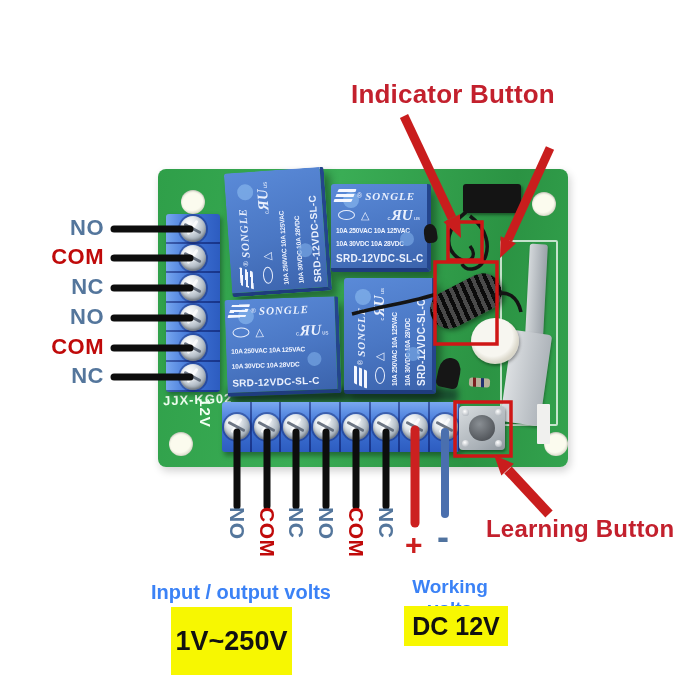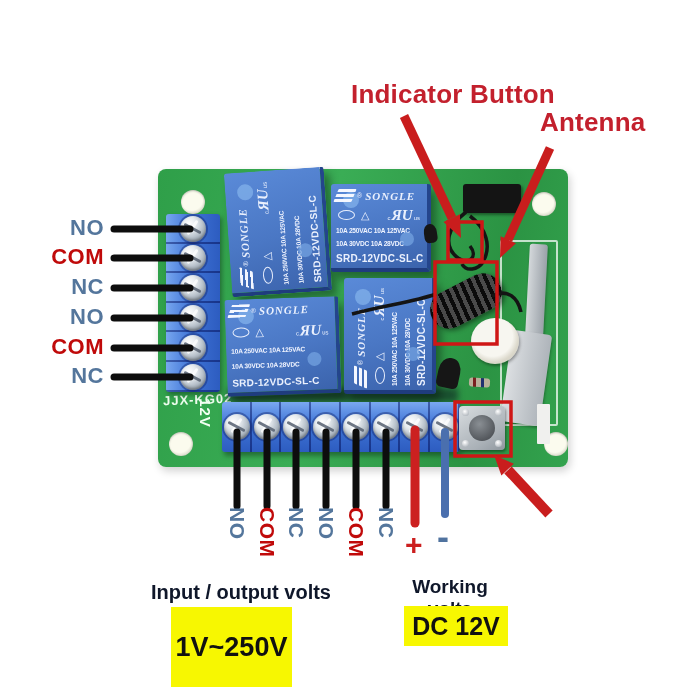--- a/index.html
+++ b/index.html
@@ -79,21 +79,21 @@
     background:radial-gradient(circle at 40% 35%,#8a8f94,#55595e 70%,#3c4044);}
   .btn-pin{position:absolute;width:7px;height:7px;border-radius:50%;background:radial-gradient(circle at 40% 35%,#fff,#9aa2aa);z-index:17;}
 
   
   .callout{position:absolute;z-index:70;font-weight:bold;color:#c3202d;letter-spacing:.2px;}
   .pin-left{position:absolute;z-index:70;width:72px;text-align:right;font-weight:bold;font-size:22px;letter-spacing:.5px;}
   .pin-bottom{position:absolute;z-index:70;width:62px;height:24px;font-weight:bold;font-size:21px;transform:rotate(90deg);letter-spacing:.5px;}
   .power-sign{position:absolute;z-index:70;font-weight:bold;}
 
   
-  .spec-label{position:absolute;z-index:70;color:#0f172a;font-weight:bold;text-align:center;}
+  .spec-label{position:absolute;z-index:70;color:#3b82f6;font-weight:bold;text-align:center;}
   .hl{position:absolute;z-index:70;background:#f7f701;color:#111;font-weight:bold;text-align:center;display:flex;flex-direction:column;justify-content:center;}
   svg#overlay{position:absolute;left:0;top:0;z-index:60;pointer-events:none;}
 </style>
 </head>
 <body>
 
 <div id="canvas">
 
   <div class="board"></div>
   <div class="hole" style="left:181px;top:190px;"></div>
@@ -219,27 +219,27 @@
   <div class="transistor small"></div>
   <div class="resistor"></div>
   <div class="btn-label"></div>
   <div class="learn-btn"></div>
   <div class="btn-pin" style="left:462px;top:409px;"></div>
   <div class="btn-pin" style="left:495px;top:409px;"></div>
   <div class="btn-pin" style="left:462px;top:440px;"></div>
   <div class="btn-pin" style="left:495px;top:440px;"></div>
 
   <div class="callout" style="left:351px;top:79px;font-size:26px;">Indicator Button</div>
-  <div class="callout" style="left:540px;top:107px;font-size:26px;">Antenna</div>
+  <div class="callout" style="left:486px;top:515px;font-size:24px;">Learning Button</div>
 
   <div class="power-sign" style="left: 405px; top: 528px; font-size: 30px; color: rgb(204, 31, 31);" id="plus-sign">+</div>
   <div class="power-sign" style="left: 437px; top: 516px; font-size: 36px; color: rgb(80, 115, 159);" id="minus-sign">-</div>
 
   <div class="spec-label" style="left:146px;top:581px;width:190px;font-size:20px;">Input / output volts</div>
-  <div class="hl" style="left:171px;top:607px;width:121px;height:80px;font-size:27px;line-height:34px;">
+  <div class="hl" style="left:171px;top:607px;width:121px;height:68px;font-size:27px;line-height:34px;">
     <div>1V~250V</div>
   </div>
   <div class="spec-label" style="left:389px;top:576px;width:122px;font-size:19px;">Working volts</div>
   <div class="hl" style="left:404px;top:606px;width:104px;height:40px;font-size:25px;">DC 12V</div>
 
   <svg id="overlay" width="700" height="700">
     <g id="left-wires" stroke="#0d0d0d" stroke-width="7" stroke-linecap="round">
         <line x1="114" y1="229" x2="190" y2="229"></line>
         <line x1="114" y1="258" x2="190" y2="258"></line>
         <line x1="114" y1="288" x2="190" y2="288"></line>

